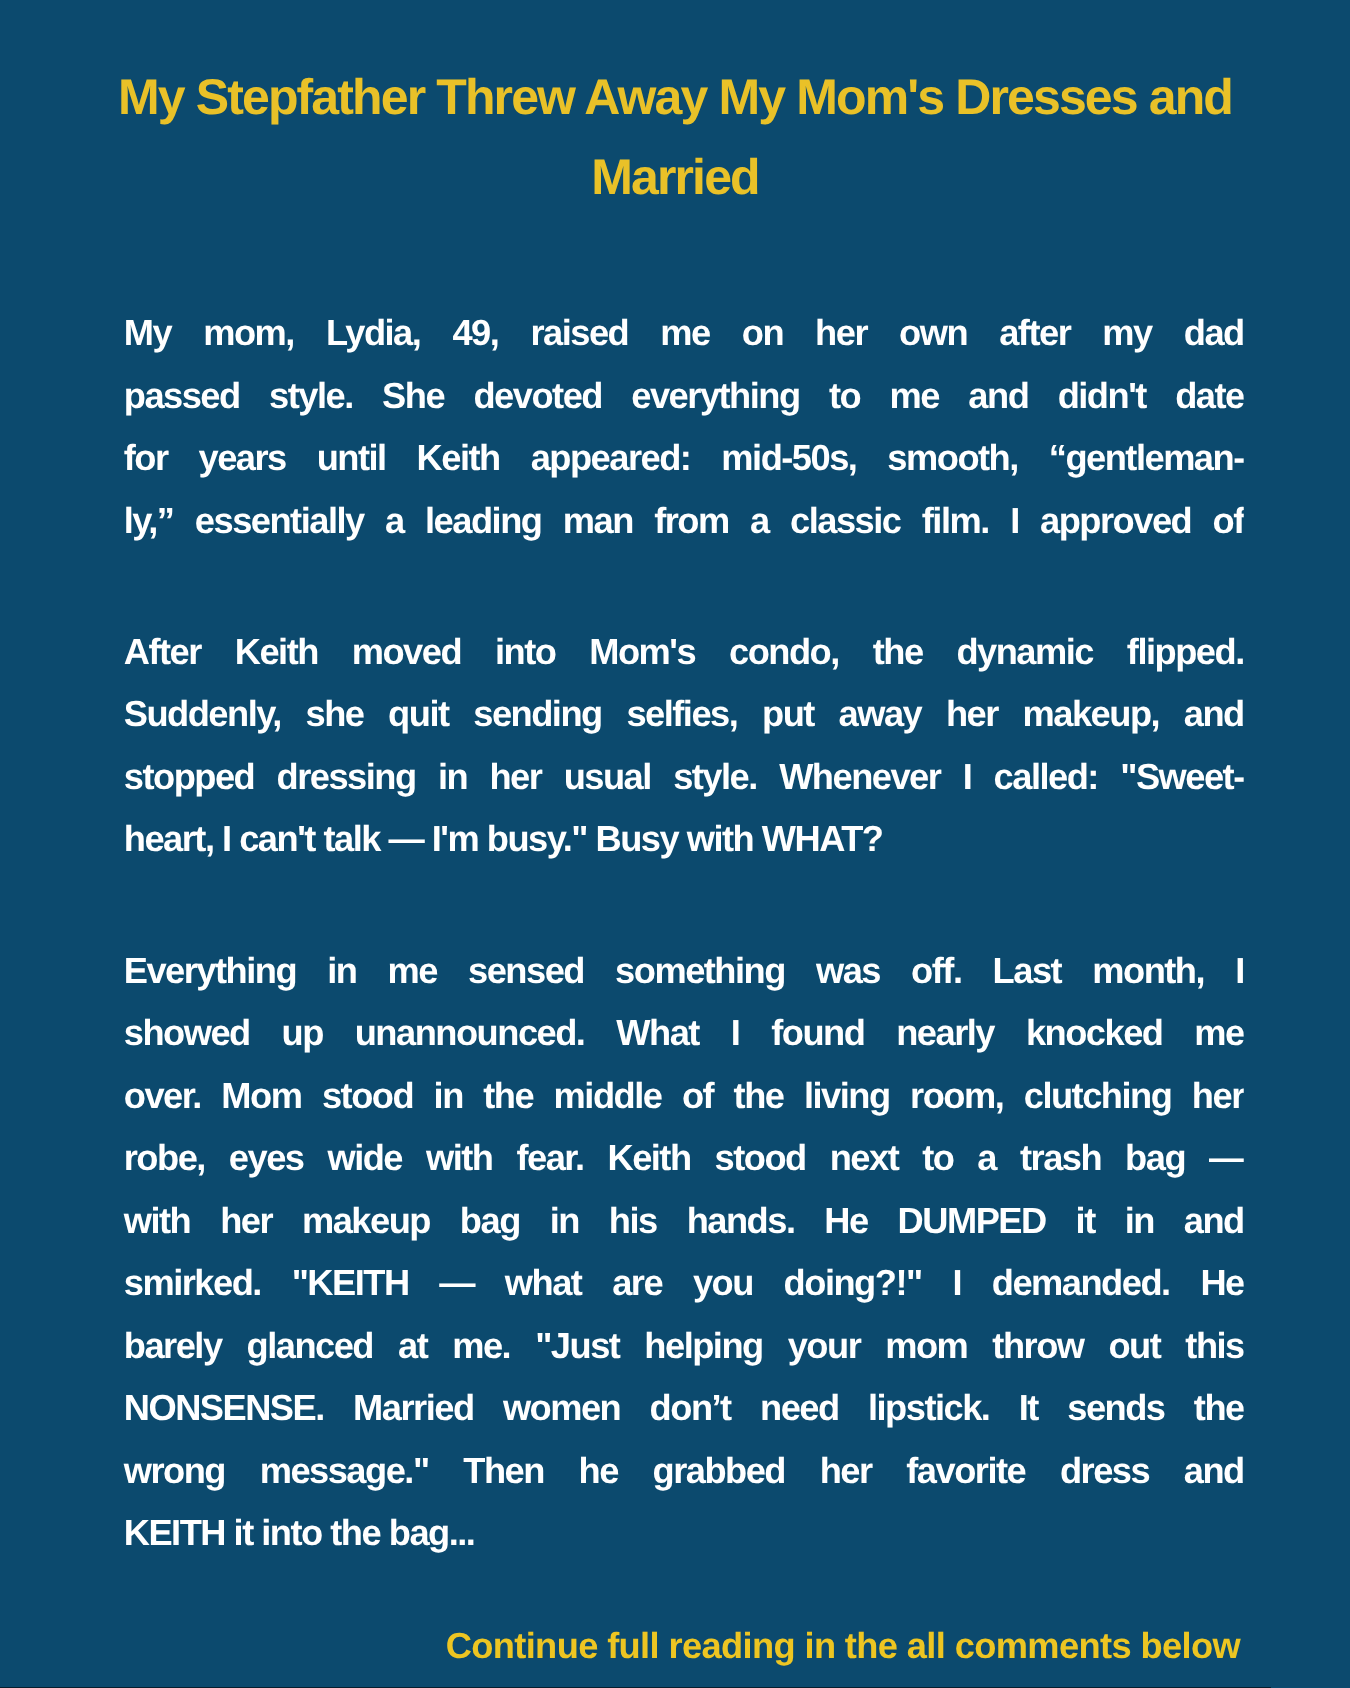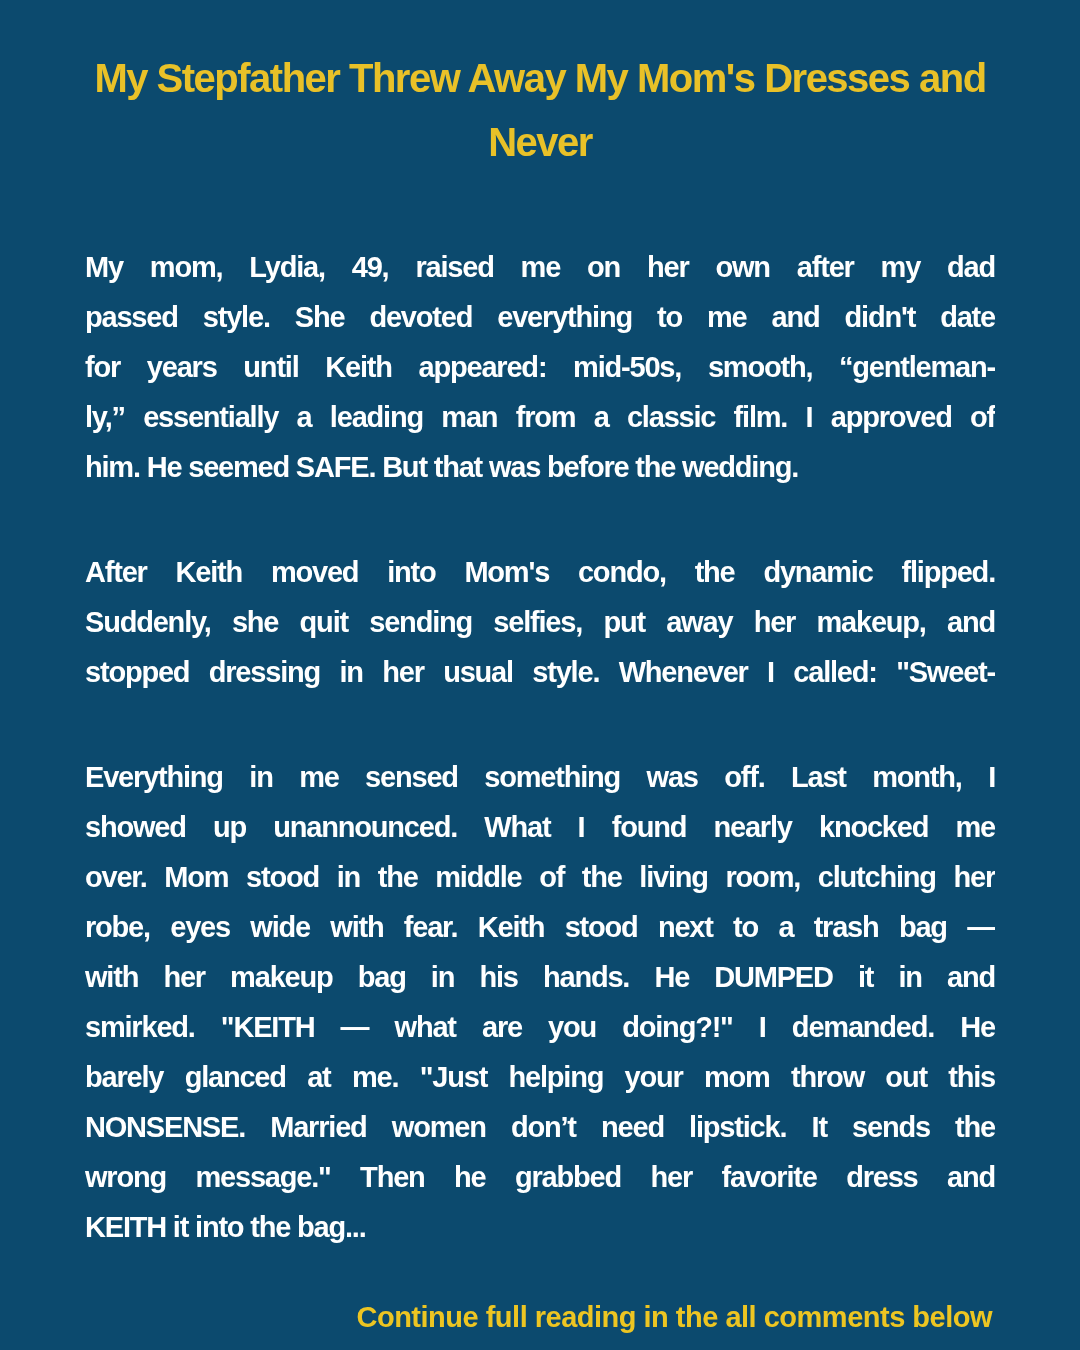--- a/index.html
+++ b/index.html
@@ -41,20 +41,21 @@
     font-size: 29px;
     line-height: 50px;
     letter-spacing: -1.2px;
   }
   .paragraph + .paragraph {
     margin-top: 55px;
   }
   .line {
     text-align: justify;
     text-align-last: justify;
+    margin-left: 14px;
   }
   .line.last {
     text-align: left;
     text-align-last: left;
   }
   .footer-cta {
     position: absolute;
     top: 1300px;
     left: 85px;
     right: 88px;
@@ -64,34 +65,34 @@
     line-height: 34px;
     letter-spacing: -0.5px;
   }
 </style>
 </head>
 <body>
 
 <div class="canvas">
   <div class="title">
       <div class="title-line">My Stepfather Threw Away My Mom's Dresses and</div>
-      <div class="title-line">Never</div>
+      <div class="title-line">Married</div>
     </div>
   <div class="story-body">
       <div class="paragraph">
         <div class="line">My mom, Lydia, 49, raised me on her own after my dad</div>
         <div class="line">passed style. She devoted everything to me and didn't date</div>
         <div class="line">for years until Keith appeared: mid-50s, smooth, “gentleman-</div>
         <div class="line">ly,” essentially a leading man from a classic film. I approved of</div>
-        <div class="line last">him. He seemed SAFE. But that was before the wedding.</div>
       </div>
       <div class="paragraph">
         <div class="line">After Keith moved into Mom's condo, the dynamic flipped.</div>
         <div class="line">Suddenly, she quit sending selfies, put away her makeup, and</div>
         <div class="line">stopped dressing in her usual style. Whenever I called: "Sweet-</div>
+        <div class="line last">heart, I can't talk — I'm busy." Busy with WHAT?</div>
       </div>
       <div class="paragraph">
         <div class="line">Everything in me sensed something was off. Last month, I</div>
         <div class="line">showed up unannounced. What I found nearly knocked me</div>
         <div class="line">over. Mom stood in the middle of the living room, clutching her</div>
         <div class="line">robe, eyes wide with fear. Keith stood next to a trash bag —</div>
         <div class="line">with her makeup bag in his hands. He DUMPED it in and</div>
         <div class="line">smirked. "KEITH — what are you doing?!" I demanded. He</div>
         <div class="line">barely glanced at me. "Just helping your mom throw out this</div>
         <div class="line">NONSENSE. Married women don’t need lipstick. It sends the</div>

